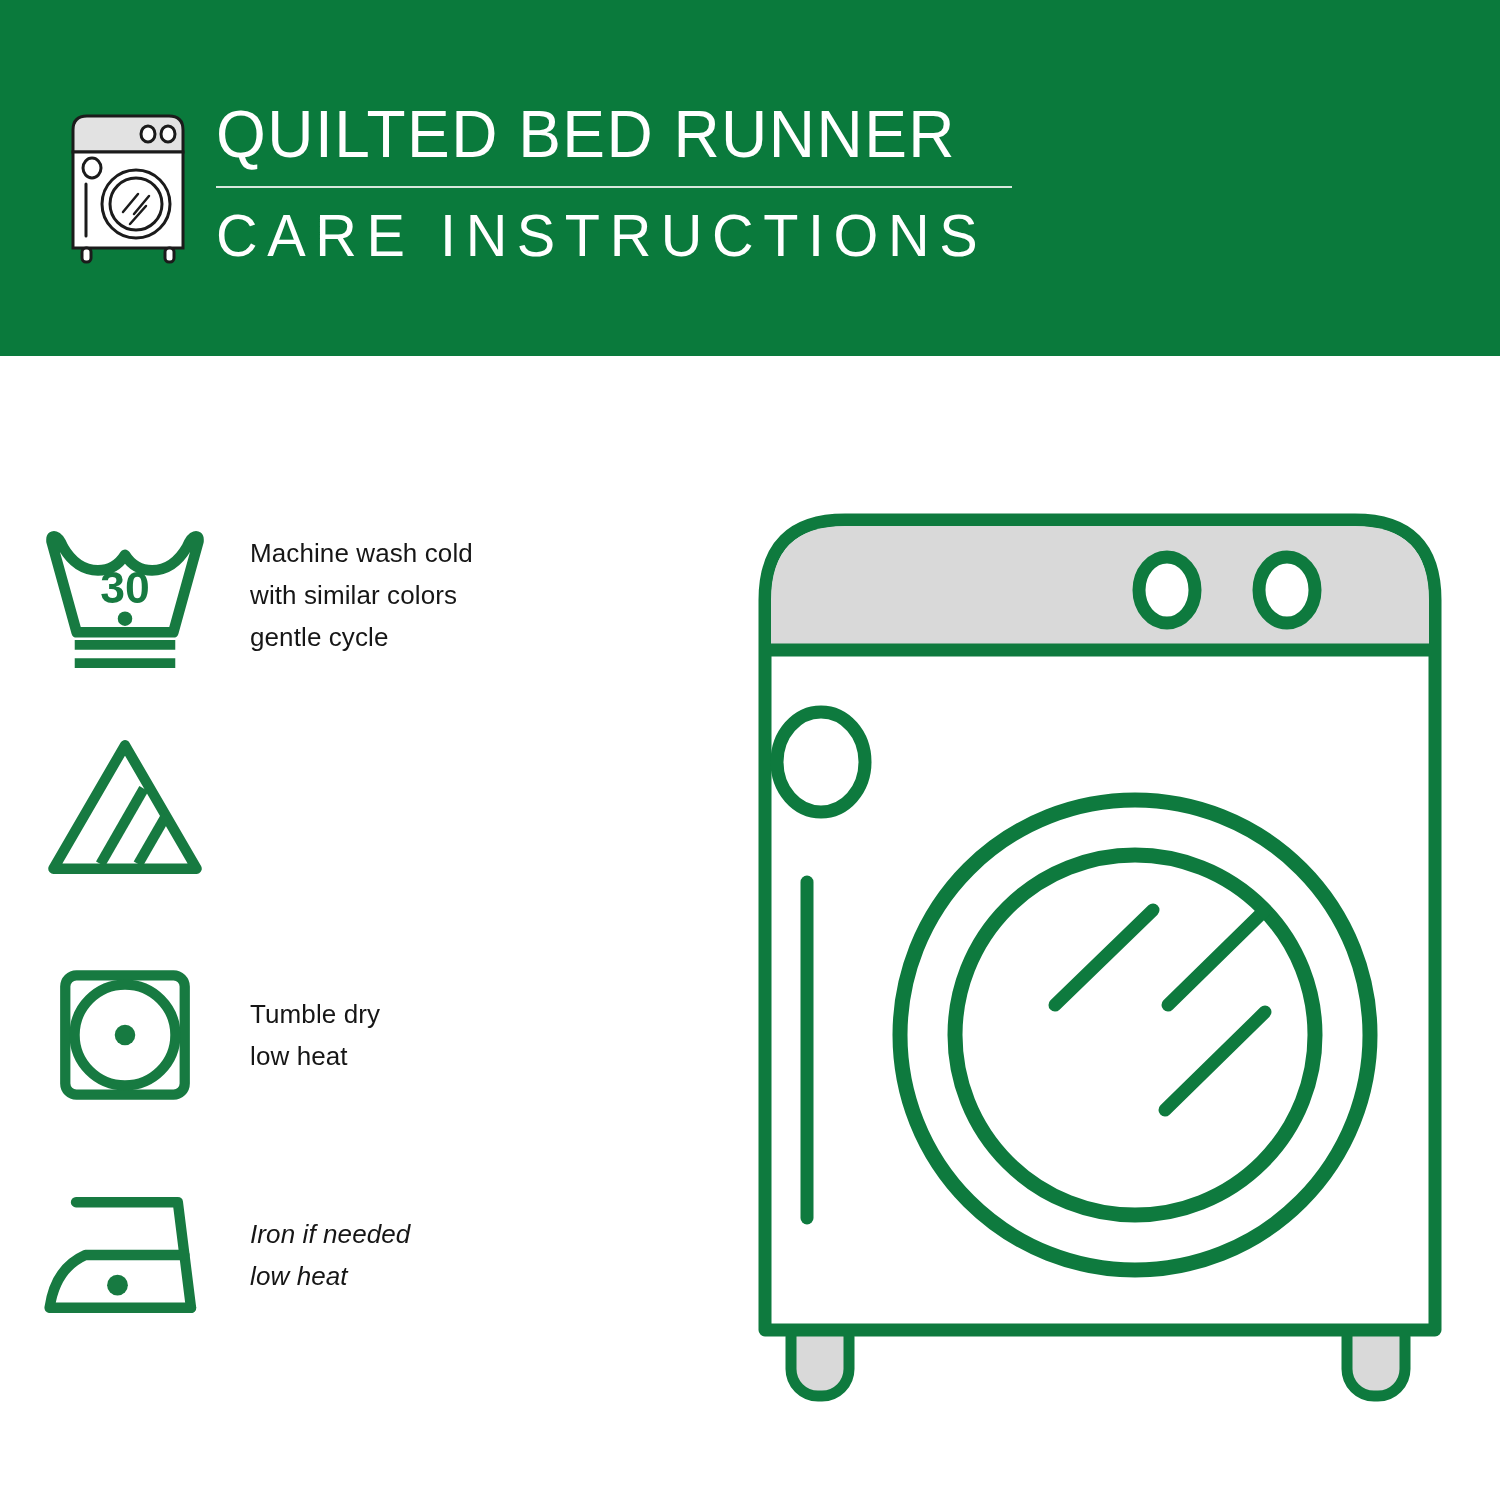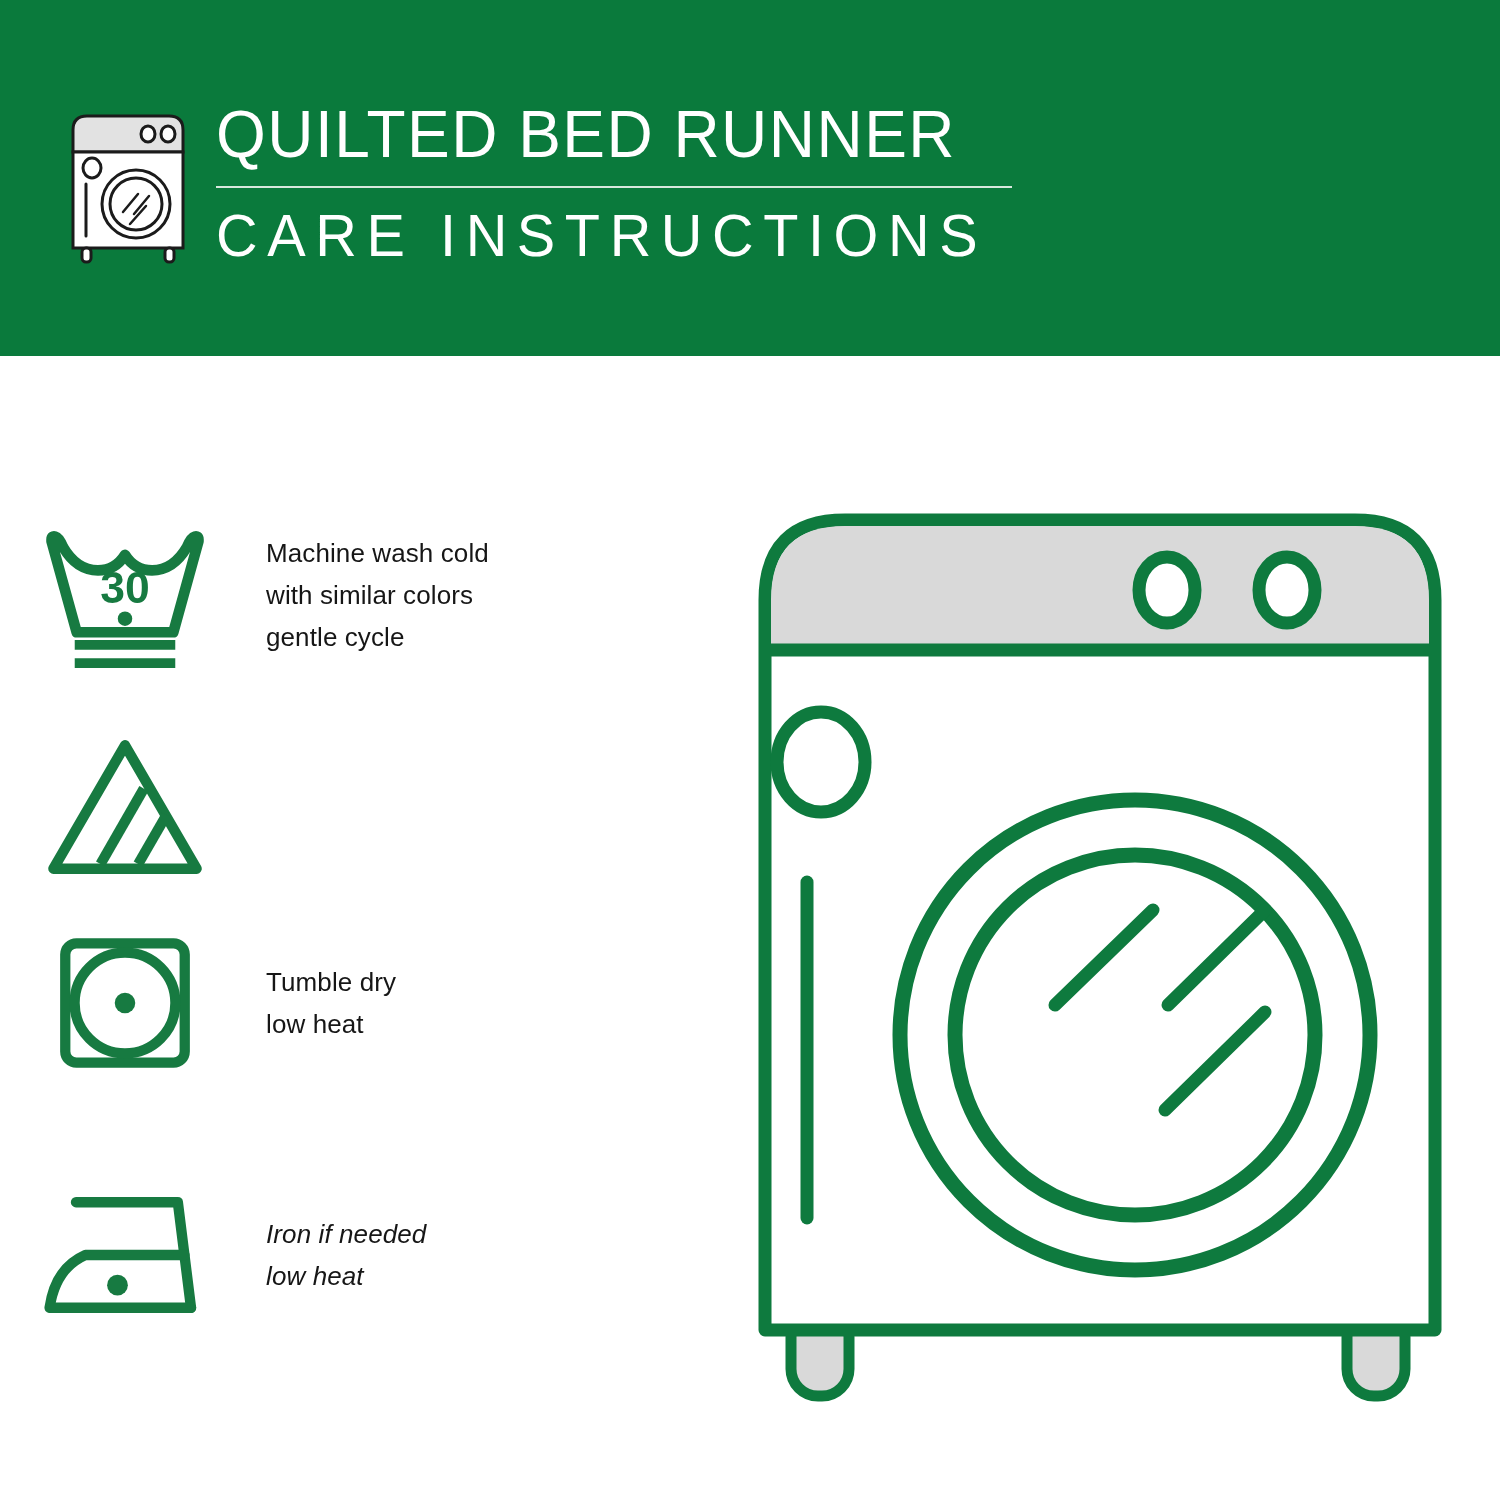--- a/index.html
+++ b/index.html
@@ -73,41 +73,40 @@
     width: 700px;
     height: 1140px;
   }
   .care-row {
     position: absolute;
     left: 0;
     width: 700px;
     display: flex;
     flex-direction: row;
     align-items: center;
-    gap: 16px;
   }
   .care-symbol-wrap {
     width: 250px;
     min-width: 250px;
     display: flex;
     justify-content: center;
     align-items: center;
   }
   .care-label {
     color: #161616;
     font-size: 26px;
     line-height: 42px;
     font-weight: 400;
     letter-spacing: 0.1px;
     white-space: pre-line;
   }
 
   #row-wash  { top: 150px; height: 170px; }
   #row-bleach{ top: 362px; height: 170px; }
-  #row-dry   { top: 558px; height: 170px; }
+  #row-dry   { top: 590px; height: 170px; }
   #row-iron  { top: 810px; height: 170px; font-style: italic; }
 
   
   #machine-illustration {
     position: absolute;
     left: 735px;
     top: 490px;
     width: 730px;
     height: 930px;
   }

